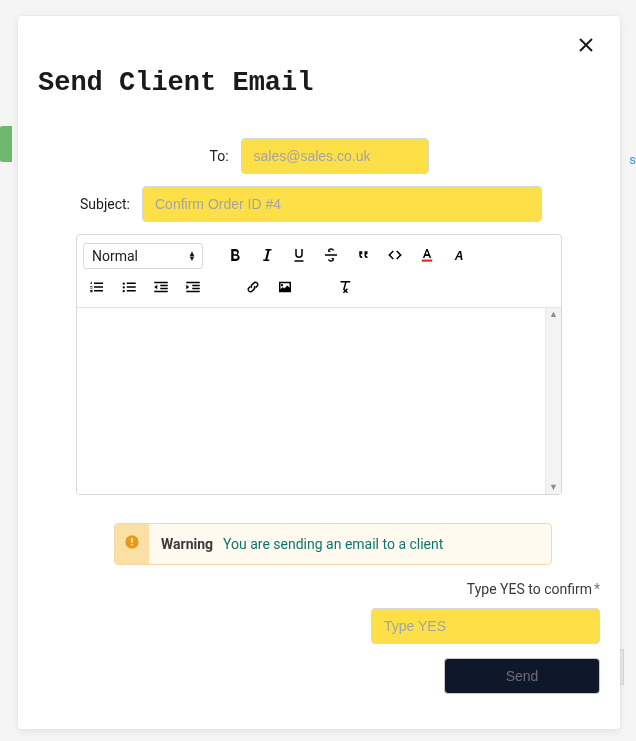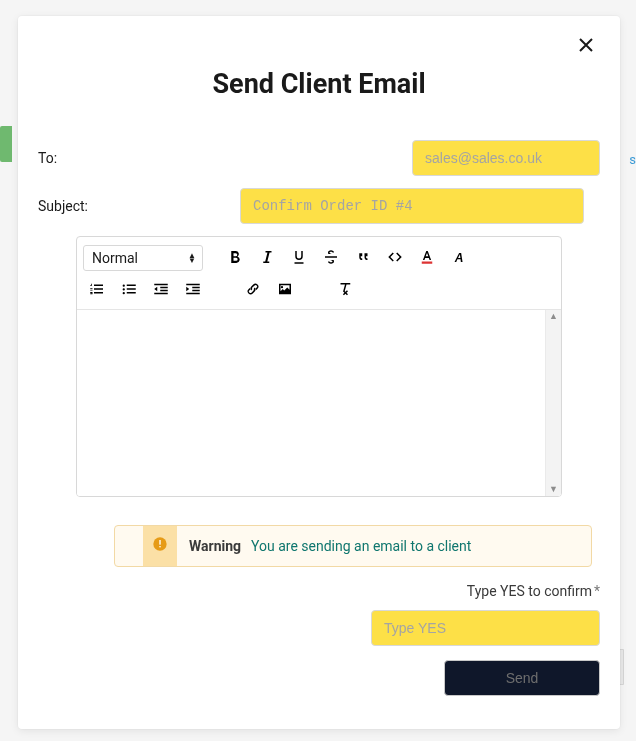--- a/index.html
+++ b/index.html
@@ -17,31 +17,31 @@
     box-shadow: 0 2px 8px rgba(0,0,0,0.08), 0 0 0 1px rgba(0,0,0,0.02);
     padding: 20px 20px 24px 20px;
   }
   .close-btn {
     position: absolute; top: 16px; right: 20px; width: 28px; height: 28px;
     display:flex; align-items:center; justify-content:center;
     background:none; border:none; cursor:pointer; color:#1a1a1a;
   }
   .close-btn svg { width:16px; height:16px; stroke:#1a1a1a; stroke-width:2; }
 
-  .title { text-align:center; font-size: 27px; font-weight: 700; color:#1a1a1a; margin-top: 32px; margin-bottom: 40px; }
-
-  .row { display:flex; align-items:center; margin-bottom: 12px; justify-content:space-between; gap:12px; }
+  .title { font-size: 27px; font-weight: 700; color:#1a1a1a; margin-top: 32px; margin-bottom: 40px; font-family: Liberation Mono, monospace; }
+
+  .row { display:flex; align-items:center; margin-bottom: 12px; justify-content:center; gap:12px; }
   .row label { font-size: 14px; color:#1a1a1a; }
   .text-input {
     height: 36px; padding: 0 12px; font-size: 14px; color:#4a4a4a;
     border: 1px solid #d8d8d8; border-radius: 4px; background:#fde047;
   }
   .text-input::placeholder { color:#a4a4a4; }
   .to-input { width: 188px; }
-  .subj-input { width: 344px; font-family: Liberation Mono, monospace; }
+  .subj-input { width: 400px; }
 
   .editor {
     margin:8px 38px 0 38px; border:1px solid #d8d8d8; border-radius:4px;
     background:#fff; overflow:hidden;
   }
   .toolbar {
     border-bottom: 1px solid #e5e5e5;
     padding: 6px 6px 4px 6px;
   }
   .tb-row { display:flex; align-items:center; gap:4px; flex-wrap:wrap; min-height:30px; }
@@ -74,25 +74,24 @@
   }
   .editor-area { flex:1; padding:8px 10px; font-size:14px; color:#333; outline:none; overflow:auto; }
   .fake-scroll {
     width:16px; background:#f3f3f3; border-left:1px solid #eaeaea;
     display:flex; flex-direction:column; justify-content:space-between; align-items:center;
     padding:2px 0;
   }
   .fake-scroll .arr { font-size:9px; color:#8c8c8c; line-height:1; cursor:pointer; user-select:none; }
 
   .warning {
-    margin: 28px 0 5px 76px; width: 478px;
+    margin: 28px 0 5px 76px; width: 438px;
     display:flex; align-items:center;
     border:1px solid #f2d9a5; border-radius:4px; overflow:hidden;
     background:#fffaf0;
-    padding-left:28px;
   }
   .warning .icon-col {
     width:34px; height:40px; display:flex; align-items:center; justify-content:center;
     background:#fbe0a6;
   }
   .warning .icon-col svg { width:16px; height:16px; }
   .warning .txt { padding:10px 12px; font-size:14px; display:flex; gap:10px; align-items:baseline; }
   .warning .txt .strong { font-weight:700; color:#3a3a3a; }
   .warning .txt .msg { color:#0f766e;text-align:right; }
 

